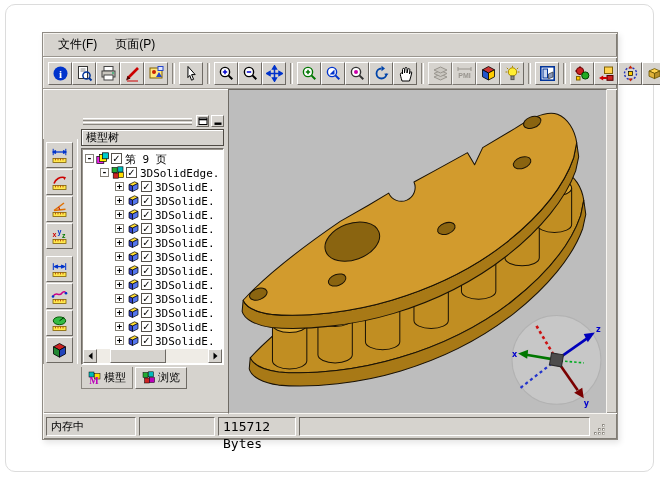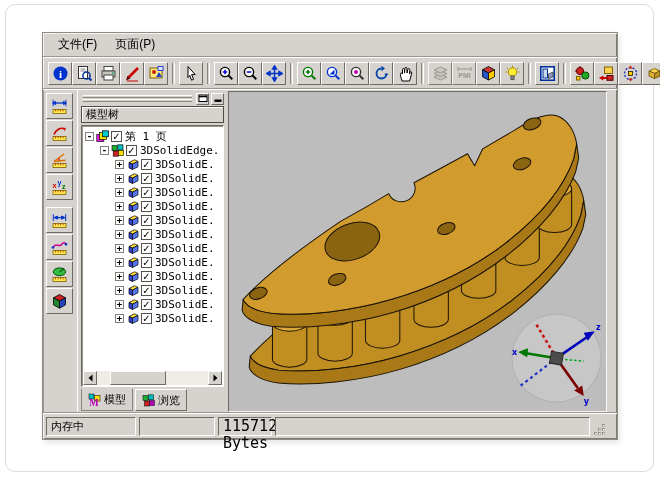--- a/index.html
+++ b/index.html
@@ -19,21 +19,21 @@
   .menu-item { padding:8px 9px; cursor:default; }
   .hsep { height:2px; border-top:1px solid #9a968f; border-bottom:1px solid #ffffff; flex:0 0 auto; }
   .toolbar { height:30px; display:flex; align-items:center; padding:2px 3px 2px 5px; flex:0 0 auto; }
   .tb-btn { width:24px; height:23px; display:flex; align-items:center; justify-content:center;
             flex:0 0 auto; cursor:pointer; }
   .tb-btn.disabled { opacity:.85; }
   .tb-sep { width:3px; height:21px; margin:0 4px; border-left:1px solid #8a867f;
             border-right:1px solid #ffffff; flex:0 0 auto; }
   .ico { display:inline-flex; line-height:0; }
   
-  .client { flex:1 1 auto; display:flex; min-height:0; }
+  .client { flex:1 1 auto; display:flex; min-height:0;align-items:center; }
   .rail { width:35px; flex:0 0 auto; padding:3px 0 0 3px; display:flex; flex-direction:column;
           border-right:1px solid #ffffff; box-shadow: 1px 0 0 #9a968f inset; }
   .rail .tb-btn { width:27px; height:26px; margin-bottom:1px; }
   .rail .tb-btn.gap { margin-top:6px; }
   
   .panel { width:149px; flex:0 0 auto; display:flex; flex-direction:column; padding:2px 3px 2px 3px; }
   .grip-row { height:13px; display:flex; align-items:center; gap:2px; margin-bottom:1px; }
   .grip-lines { flex:1; }
   .grip-lines div { height:3px; margin:1px 2px; border-top:1px solid #ffffff; border-bottom:1px solid #8a867f; }
   .pbtn { width:13px; height:12px; display:flex; align-items:center; justify-content:center; cursor:pointer; }
@@ -499,21 +499,21 @@
             <div class="trow" style="padding-left: 3px;">
               <div class="exp">-</div>
               <span class="ico">
                 <svg xmlns="http://www.w3.org/2000/svg" width="13" height="13" viewBox="0 0 13 13">
                   <rect x="0.8" y="4.5" width="7" height="7" fill="#ee22ee" stroke="#000" stroke-width="0.7"></rect>
                   <rect x="3.6" y="2.6" width="7" height="7" fill="#ffee00" stroke="#000" stroke-width="0.7"></rect>
                   <rect x="6.4" y="0.8" width="6" height="6" fill="#00cccc" stroke="#000" stroke-width="0.7"></rect>
                 </svg>
               </span>
               <div class="cb">✓</div>
-              <span class="tlabel">第 1 页</span>
+              <span class="tlabel">第 9 页</span>
             </div>
             <div class="trow" style="padding-left: 18px;">
               <div class="exp">-</div>
               <span class="ico">
                 <svg xmlns="http://www.w3.org/2000/svg" width="13" height="13" viewBox="0 0 13 13">
                   <g stroke="#000" stroke-width="0.6">
                     <rect x="1" y="1.5" width="5.2" height="5.2" fill="#22aa33"></rect>
                     <rect x="6.8" y="0.8" width="5.2" height="5.2" fill="#00bbbb"></rect>
                     <rect x="2.2" y="7" width="5.2" height="5.2" fill="#cc2222"></rect>
                     <rect x="7.4" y="6.4" width="5.2" height="5.2" fill="#ffdd00"></rect>
@@ -796,21 +796,21 @@
           <text x="39" y="-28" class="gl">z</text>
           <text x="27" y="46" class="gl">y</text>
         </g>
       </svg>
     </div>
   </div>
 
   <div class="statusbar">
     <div class="sfield" style="width:90px;">内存中</div>
     <div class="sfield" style="width:76px;"></div>
-    <div class="sfield" style="width:54px; font-size:15px;">115712 Bytes</div>
+    <div class="sfield" style="width:78px; font-size:13px;">115712 Bytes</div>
     <div class="sfield" style="flex:1;"></div>
     <span class="ico sgrip">
         <svg xmlns="http://www.w3.org/2000/svg" width="13" height="13" viewBox="0 0 13 13">
           <g fill="#8f8b84">
             <rect x="9" y="1" width="2.6" height="2.6"></rect>
             <rect x="5" y="5" width="2.6" height="2.6"></rect>
             <rect x="9" y="5" width="2.6" height="2.6"></rect>
             <rect x="1" y="9" width="2.6" height="2.6"></rect>
             <rect x="5" y="9" width="2.6" height="2.6"></rect>
             <rect x="9" y="9" width="2.6" height="2.6"></rect>

